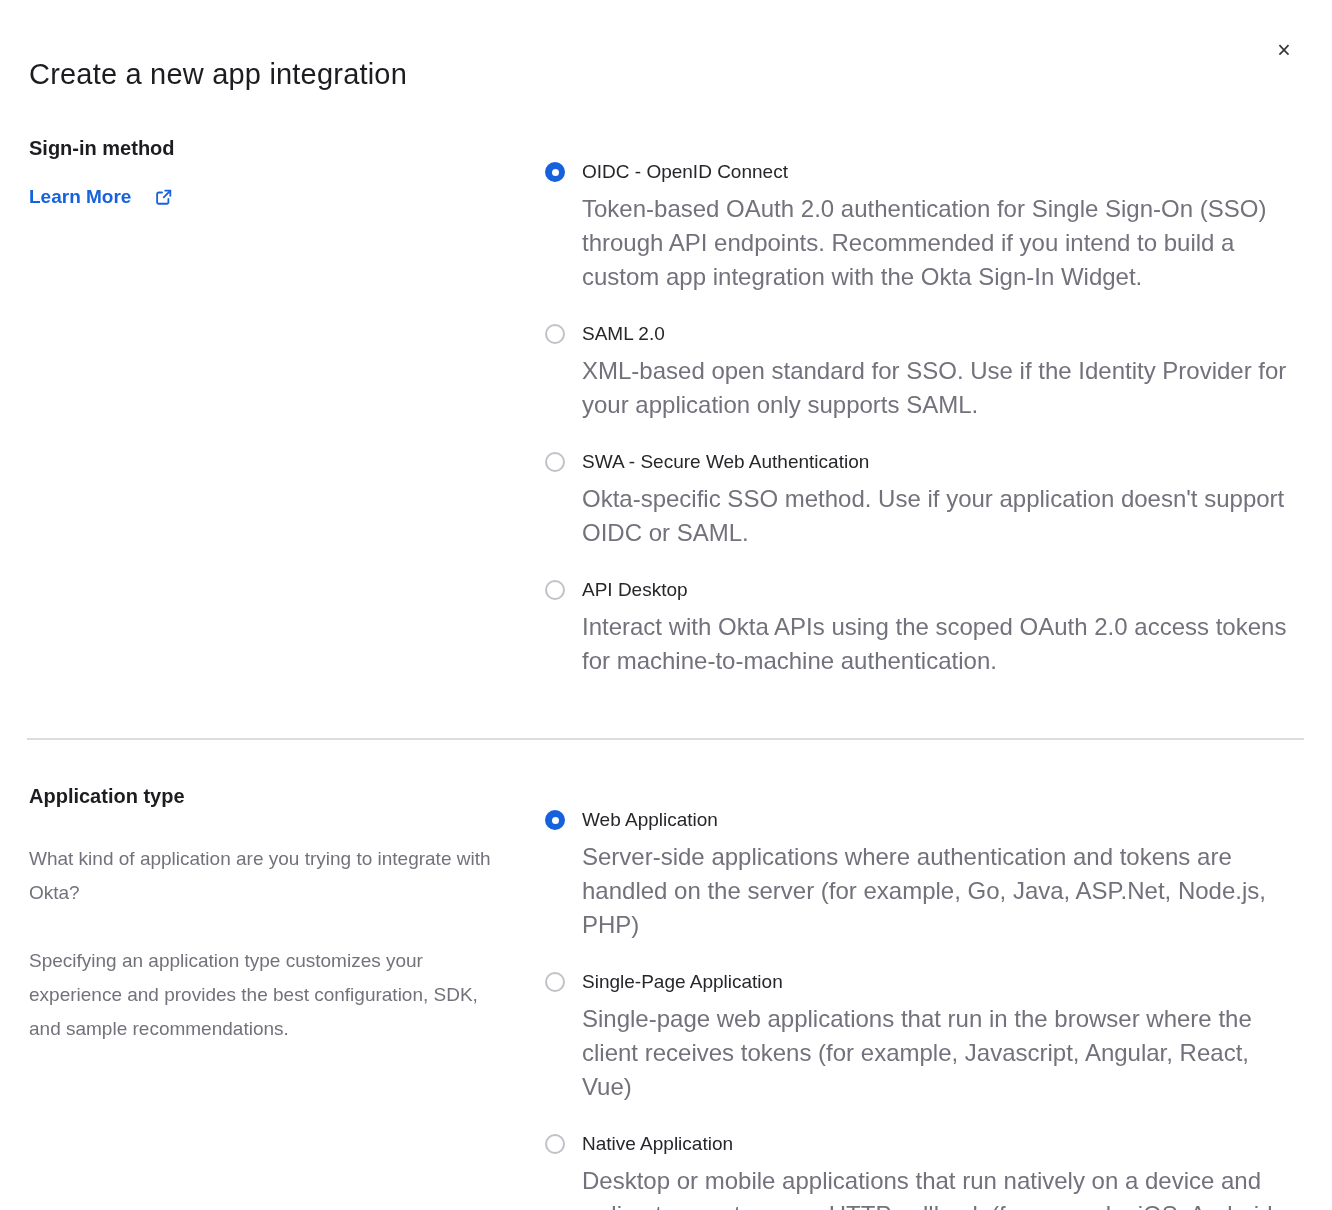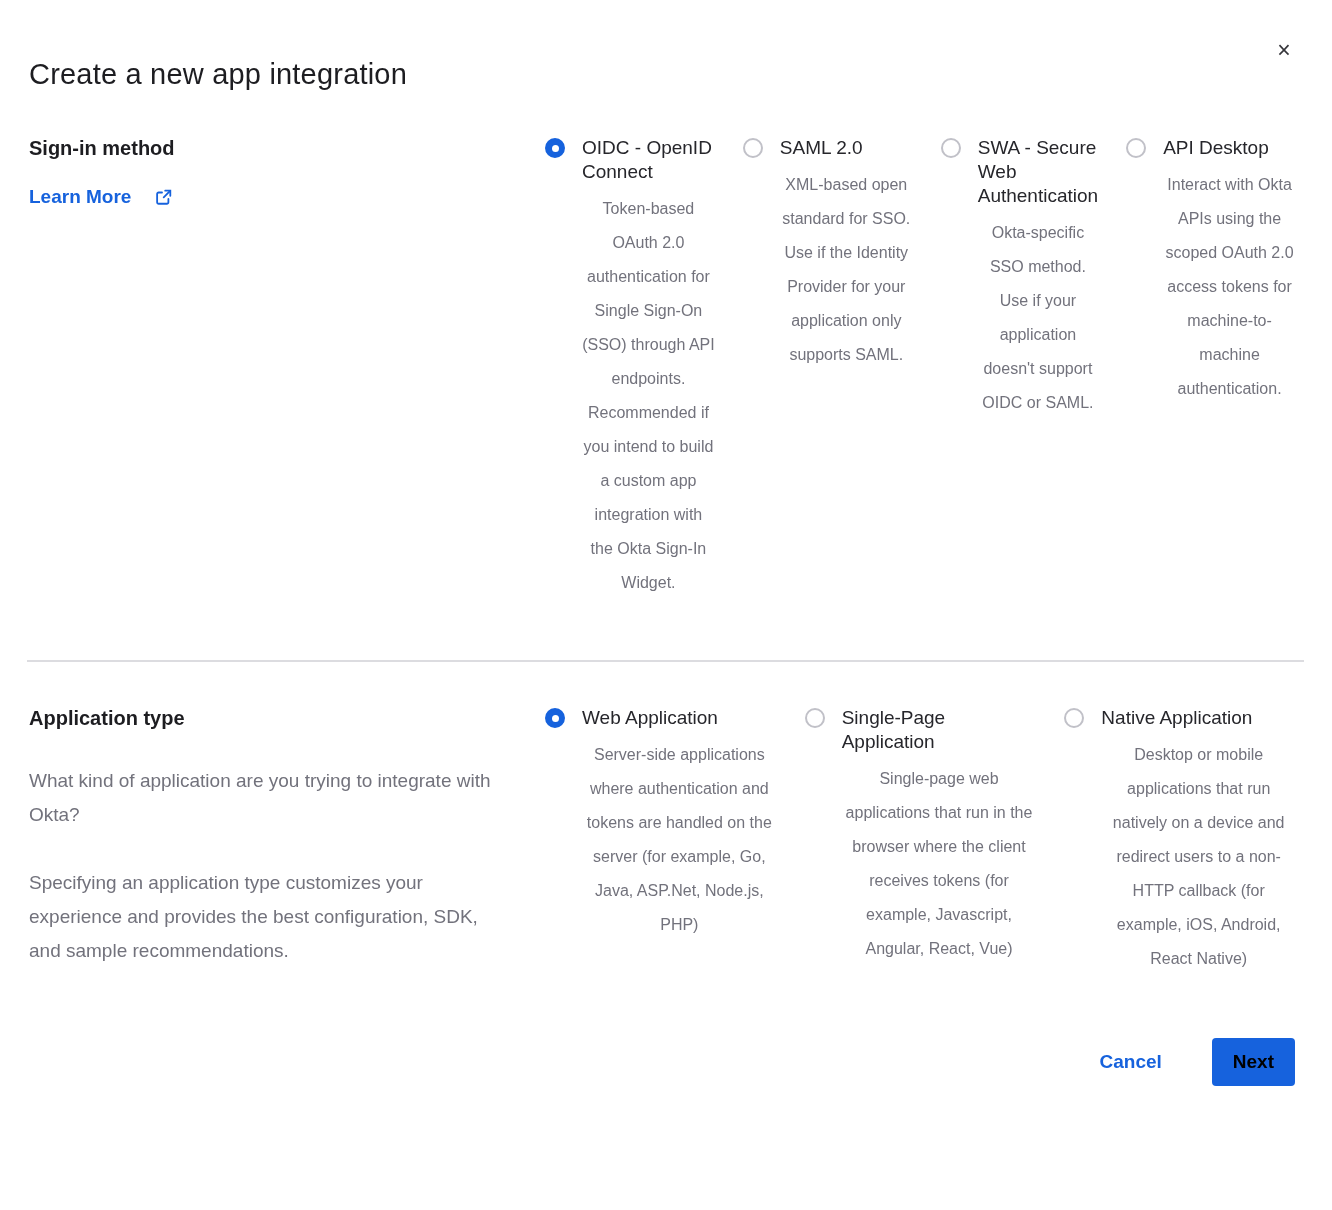--- a/index.html
+++ b/index.html
@@ -64,21 +64,21 @@
   }
   .learn-more svg { display: block; }
   .section-desc {
     font-size: 19px;
     color: #72727c;
     line-height: 34px;
     margin-top: 34px;
     max-width: 480px;
   }
   .section-desc + .section-desc { }
-  .options { display: flex; flex-direction: row; gap: 28px; }
+  .options { display: flex; flex-direction: column; gap: 28px; margin-top: 24px; }
   .option {
     display: flex;
     align-items: flex-start;
     cursor: pointer;
   }
   .radio {
     flex: 0 0 auto;
     width: 20px;
     height: 20px;
     margin-top: 2px;
@@ -103,26 +103,25 @@
     margin: -3.5px 0 0 -3.5px;
     border-radius: 50%;
     background: #ffffff;
   }
   .option-label {
     font-size: 19px;
     color: #26262b;
     line-height: 24px;
   }
   .option-desc {
-    font-size: 16px;
+    font-size: 24px;
     color: #72727c;
     line-height: 34px;
     margin-top: 8px;
     max-width: 724px;
-    text-align: center;
   }
   .divider {
     border: none;
     border-top: 2px solid #dcdce0;
     margin: 60px -8px 0 -2px;
   }
   .footer {
     display: flex;
     justify-content: flex-end;
     align-items: center;

